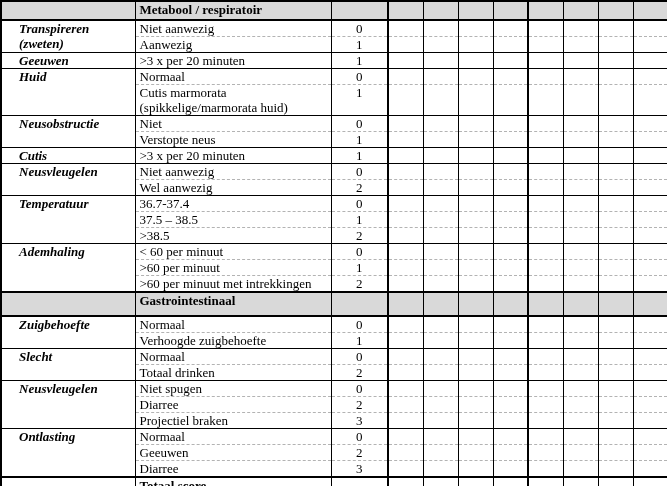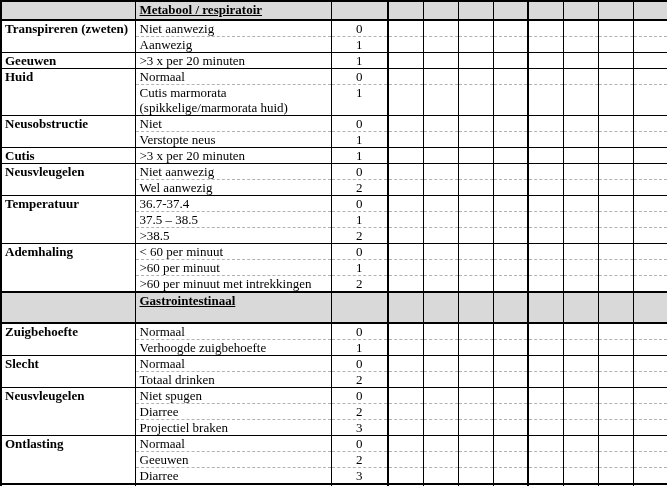--- a/index.html
+++ b/index.html
@@ -2,28 +2,28 @@
 <html><head>
 <meta charset="utf-8">
 <style>
   html,body{margin:0;padding:0;background:#ffffff;}
   body{font-family:"Liberation Serif","DejaVu Serif",serif;color:#000;}
   .page{width:667px;}
   table{border-collapse:collapse;table-layout:fixed;width:667px;}
   table{border:2px solid #000;border-bottom-width:3px;}
   td{vertical-align:top;padding:0 2px 0 4px;font-size:13px;line-height:15px;
      border-left:1px solid #000;border-right:1px solid #000;overflow:hidden;}
-  td.c-label{padding-left:3px;font-weight:bold;border-bottom:1px solid #000;}
-  td.bold{font-weight:bold;text-decoration:underline;}
+  td.c-label{padding-left:17px;font-weight:bold;border-bottom:1px solid #000;font-style:italic;}
+  td.bold{font-weight:bold;}
   td.c-score{text-align:center;padding:0 1px;}
   td.c-score,td.thickR{border-right:2px solid #000;}
   tr{height:16px;}
   tr.sub td.c-desc,tr.sub td.c-score,tr.sub td.c-entry{border-bottom:1px dashed #b3b3b3;}
   tr.groupend td{border-bottom:1px solid #000;}
-  tr.section-row{height:31px;}
+  tr.section-row{height:24px;}
   tr.section-row.first{height:19px;}
   tr.section-row td{background:#d9d9d9;border-top:2px solid #000;border-bottom:2px solid #000;}
   tr.total-row{height:18px;}
   tr.total-row td{border-top:2px solid #000;}
 </style>
 </head>
 <body>
 
 <div class="page">
   <table>

